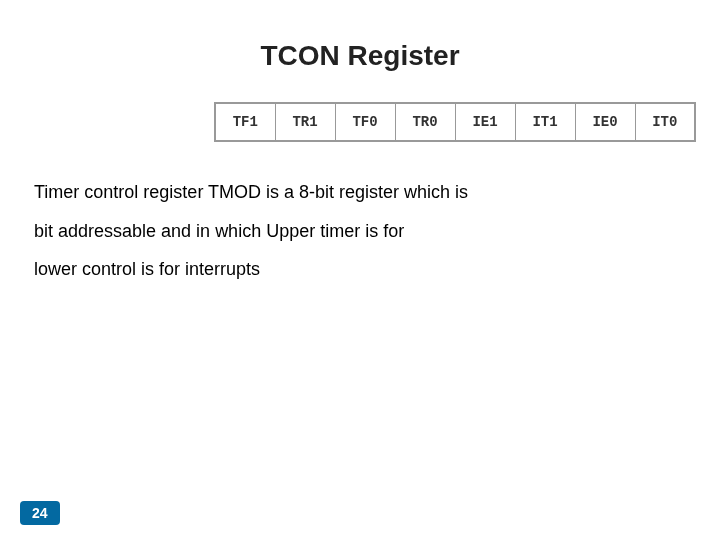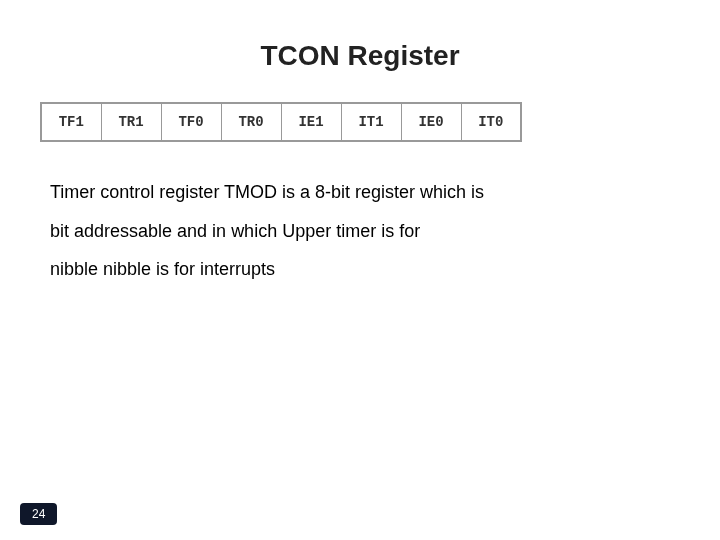--- a/index.html
+++ b/index.html
@@ -16,35 +16,35 @@
       position: relative;
       overflow: hidden;
     }
 
     .slide-container {
       width: 720px;
       height: 540px;
       background: #ffffff;
       border-radius: 4px;
       position: relative;
-      padding: 30px 40px;
+      padding: 30px 24px;
     }
 
     .slide-title {
       text-align: center;
       font-size: 28px;
       font-weight: bold;
       color: #222;
       margin-bottom: 30px;
       margin-top: 10px;
     }
 
     .register-table-wrapper {
       display: flex;
-      justify-content: flex-start;
+      justify-content: flex-end;
       margin-bottom: 35px;
     }
 
     .register-table {
       border-collapse: collapse;
       border: 2px solid #999;
     }
 
     .register-table td {
       border: 1px solid #999;
@@ -65,26 +65,26 @@
     }
 
     .content-text p {
       margin-bottom: 8px;
     }
 
     .slide-number {
       position: absolute;
       bottom: 15px;
       left: 20px;
-      background: #0f172a;
+      background: #0369a1;
       color: #ffffff;
       border-radius: 4px;
       padding: 4px 12px;
-      font-size: 12px;
-      font-weight: normal;
+      font-size: 14px;
+      font-weight: bold;
     }
   </style>
 </head>
 <body>
 
 <div class="slide-container">
 
   <h1 class="slide-title">TCON Register</h1>
 
   <div class="register-table-wrapper">
@@ -100,18 +100,18 @@
             <td>IE0</td>
             <td>IT0</td>
           </tr>
     </tbody>
       </table>
   </div>
 
   <div class="content-text">
     <p>Timer control register TMOD is a 8-bit register which is</p>
     <p>bit   addressable and in which Upper timer is for</p>
-    <p> nibble nibble is for interrupts</p>
+    <p> lower control is for interrupts</p>
   </div>
 
   <div class="slide-number">24</div>
 
 </div>
 
 </body></html>

